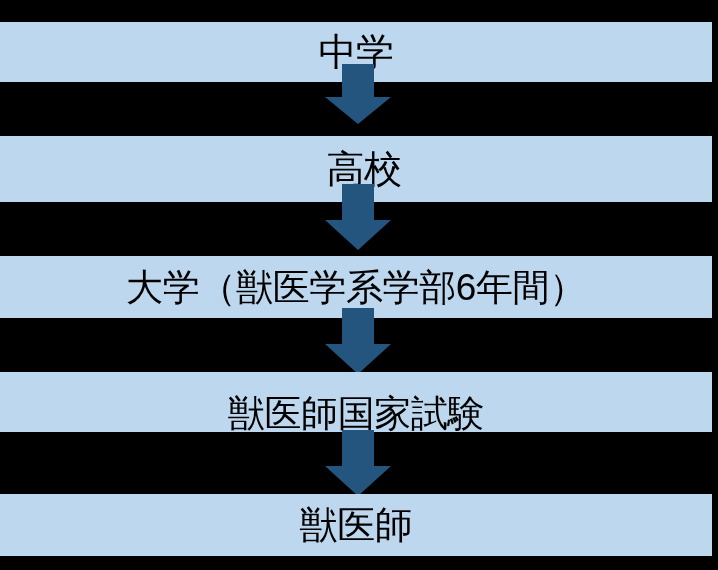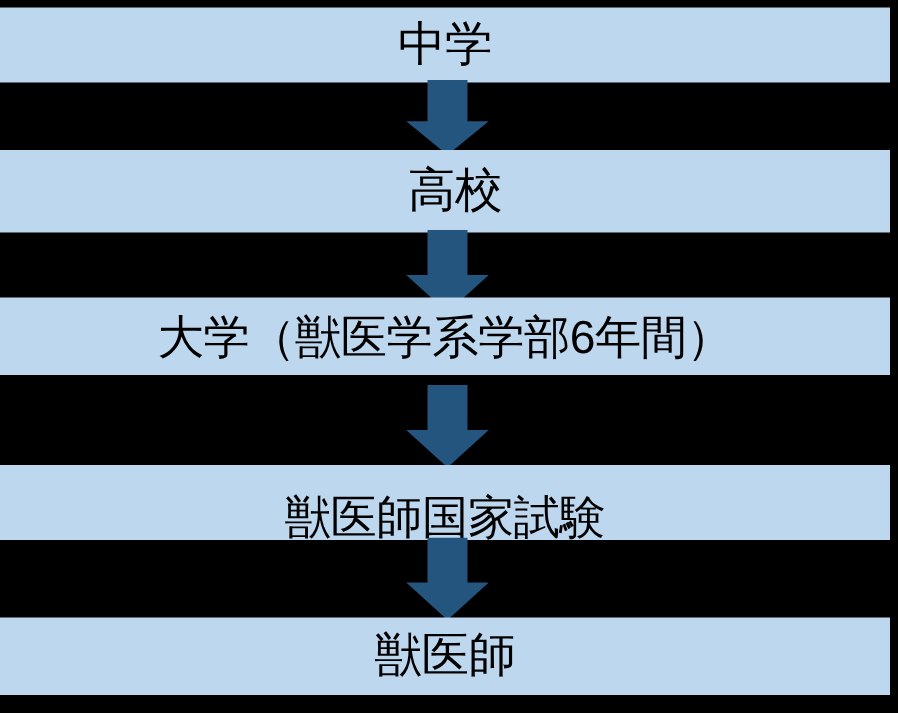--- a/index.html
+++ b/index.html
@@ -36,23 +36,23 @@
 
   .step-label {
     color: #000000;
     line-height: 1;
     white-space: nowrap;
     letter-spacing: -0.01em;
     font-weight: 400;
   }
 
   
-  .box-1 { top: 6px;   height: 60px; }
-  .box-2 { top: 120px; height: 66px; padding-left: 16px; }
-  .box-3 { top: 238px; height: 62px; }
+  .box-1 { top: 22px;   height: 60px; }
+  .box-2 { top: 136px; height: 66px; padding-left: 16px; }
+  .box-3 { top: 256px; height: 62px; }
   .box-4 { top: 372px; height: 60px; align-items: flex-end; }
   .box-5 { top: 494px; height: 62px; }
 
   .box-1 .step-label { font-size: 38px; }
   .box-2 .step-label { font-size: 38px; }
   .box-3 .step-label { font-size: 37px; }
   .box-4 .step-label { font-size: 37px; }
   .box-5 .step-label { font-size: 38px; }
 
   .flow-arrow {

